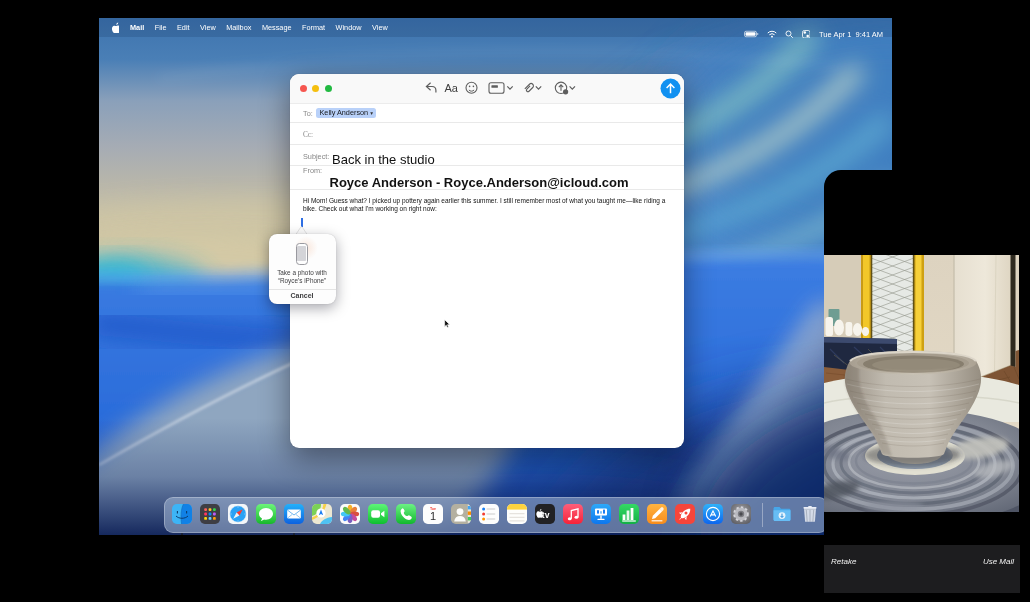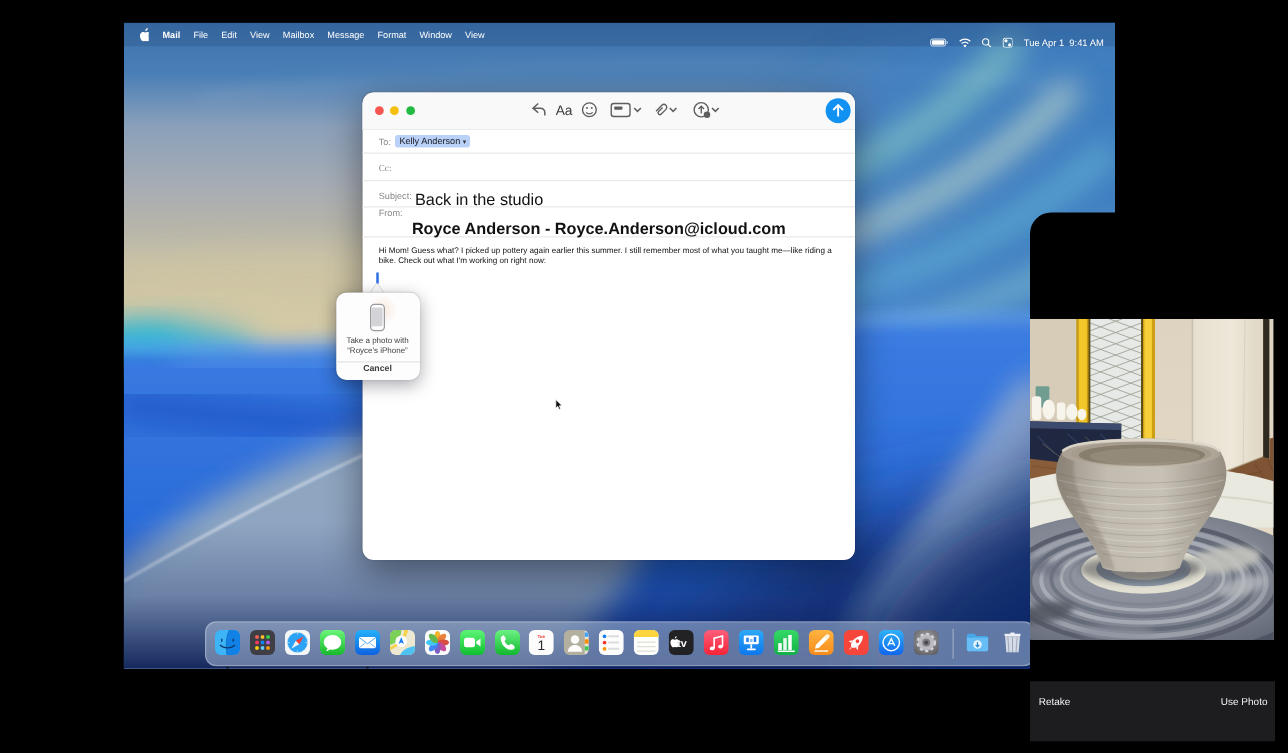--- a/index.html
+++ b/index.html
@@ -33,21 +33,21 @@
 
 #dock{position:absolute;left:65px;top:479px;width:662px;height:34px;background:rgba(165,185,215,0.55);
   border:0.5px solid rgba(255,255,255,0.28);border-radius:9px;}
 .di{position:absolute;top:6px;width:20px;height:20px;border-radius:4.8px;overflow:hidden;}
 .dot{position:absolute;top:35px;width:2.5px;height:2.5px;border-radius:50%;background:rgba(25,30,40,0.85);}
 
 #phone{position:absolute;left:824px;top:170px;width:197px;height:432px;background:#000;border-radius:17px 17px 0 0;}
 #ph-status{position:absolute;left:0;top:0;width:100%;height:26px;color:#fff;}
 #ph-time{position:absolute;left:27px;top:7px;font-size:8px;font-weight:bold;letter-spacing:0.2px;}
 #ph-photo{position:absolute;left:0px;top:85px;width:195px;height:257px;overflow:hidden;}
-#ph-bar{position:absolute;left:0px;top:375px;width:196px;height:48px;background:#1d1d1f;color:#f3f3f3;font-size:8px;}
+#ph-bar{position:absolute;left:0px;top:375px;width:196px;height:48px;background:#1d1d1f;color:#f3f3f3;font-size:8px;font-style:italic;}
 #ph-bar .rt{position:absolute;left:7px;top:12px;}
 #ph-bar .up{position:absolute;right:6px;top:12px;}
 
 #cursor{position:absolute;left:344.5px;top:300.5px;}
 </style></head>
 <body>
 <div id="stage">
  <div id="desktop">
   <svg id="wp" width="793" height="517" viewBox="0 0 793 517">
    <defs>
@@ -635,16 +635,16 @@
     <ellipse cx="89" cy="107.5" rx="63.5" ry="12" fill="url(#rimg)"></ellipse>
     <ellipse cx="89" cy="108" rx="56" ry="10" fill="#a59c8d"></ellipse>
     <ellipse cx="89.5" cy="109" rx="50.5" ry="8.4" fill="#877e6e"></ellipse>
     <ellipse cx="92" cy="110" rx="44" ry="6.6" fill="#938a79"></ellipse>
     <path d="M50,113.5 C66,119 114,119 130,113 C118,117.5 61,117.5 50,113.5 Z" fill="#b6ac9b" filter="url(#pb1)"></path>
     <path d="M26,106 C30,101.5 46,97 89,97 C132,97 148,101.5 152,106" stroke="#ddd7ca" stroke-width="2.2" fill="none" opacity="0.95"></path>
    </svg>
   </div>
   <div id="ph-bar">
         <span class="rt">Retake</span>
-        <span class="up">Use Photo</span>
+        <span class="up">Use Mail</span>
       </div>
  </div>
 </div>
 
 </body></html>

